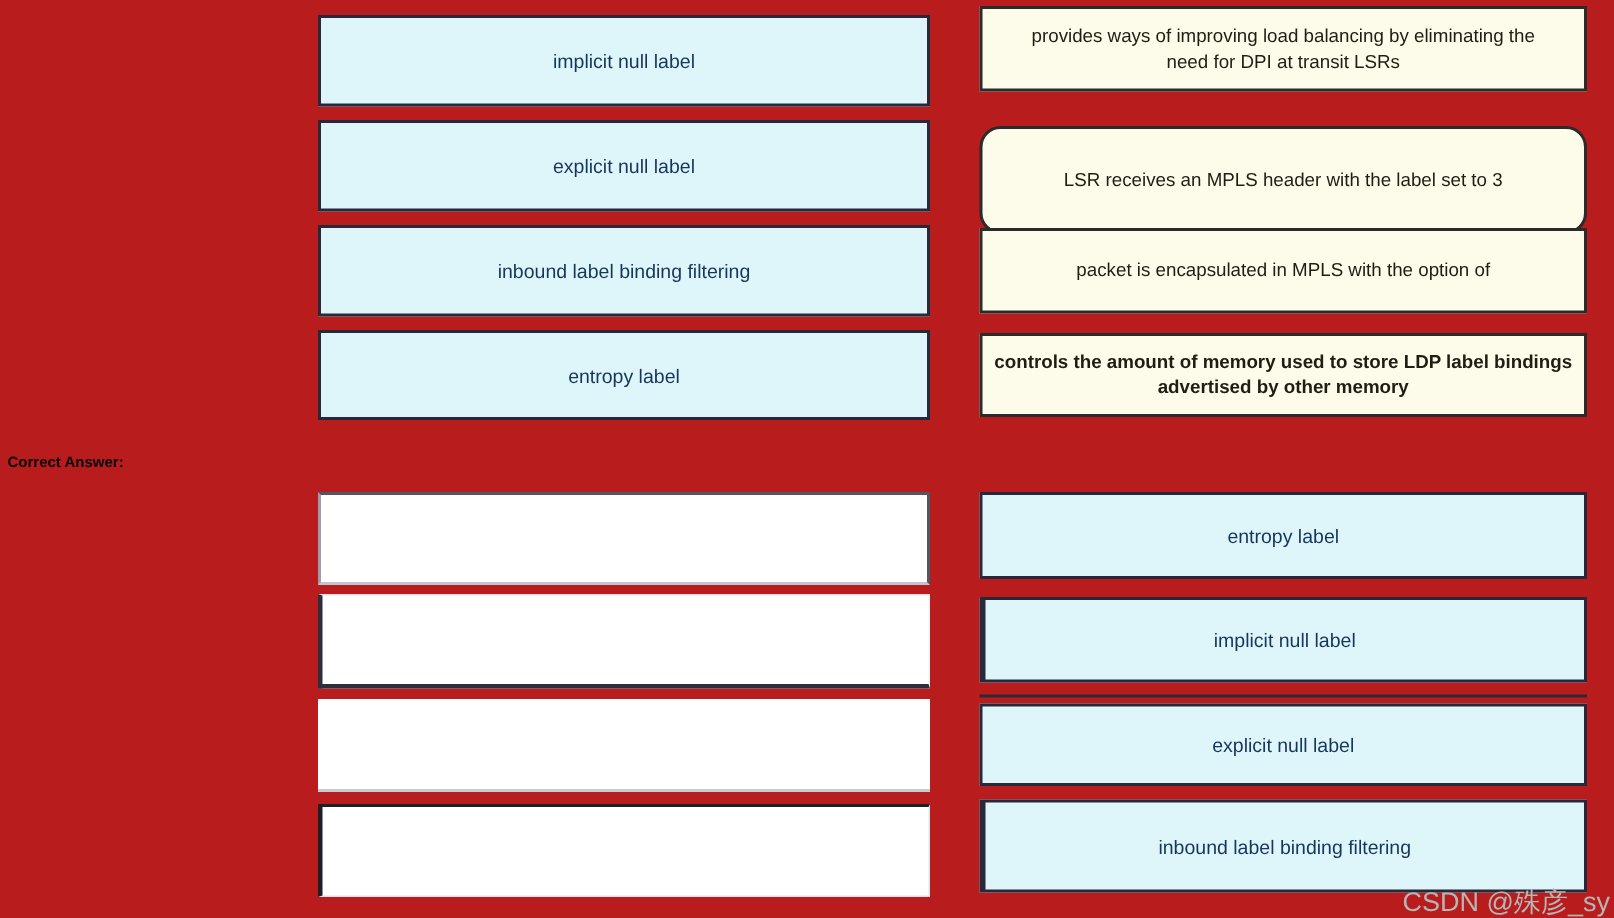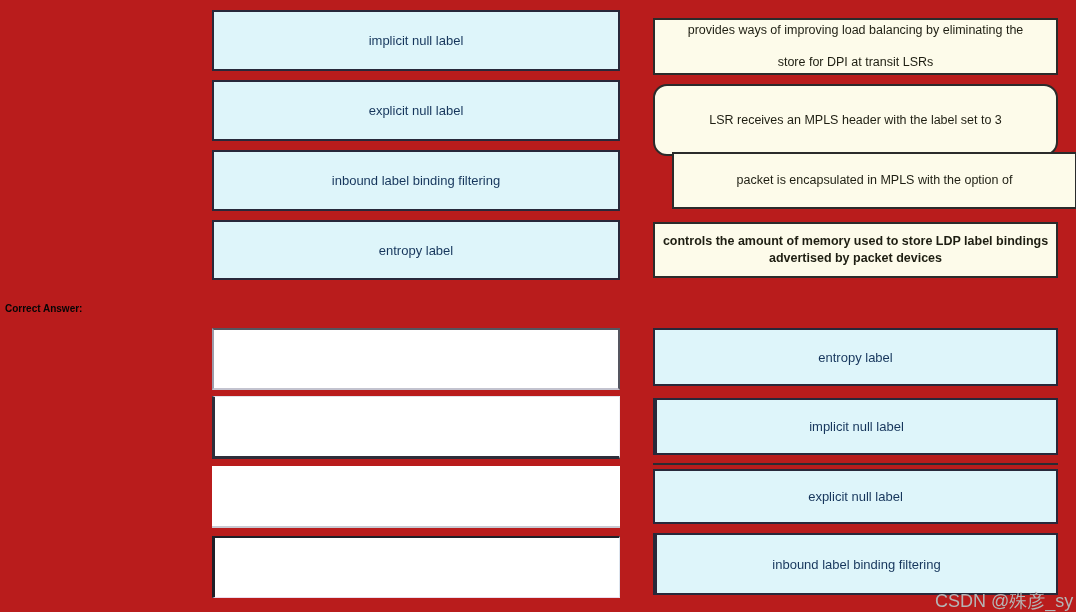--- a/index.html
+++ b/index.html
@@ -107,34 +107,34 @@
   <div class="box term" style="top:80px;height:61px;">
     <span>explicit null label</span>
   </div>
   <div class="box term" style="top:150px;height:61px;">
     <span>inbound label binding filtering</span>
   </div>
   <div class="box term" style="top:220px;height:60px;">
     <span>entropy label</span>
   </div>
 
-  <div class="box def" style="top:18px;height:57px;justify-content:space-between;">
+  <div class="box def" style="top:4px;height:57px;">
     <span class="line">provides ways of improving load balancing by eliminating the</span>
-    <span class="line">store for DPI at transit LSRs</span>
+    <span class="line">need for DPI at transit LSRs</span>
   </div>
   <div class="box def" style="top:84px;height:72px;border-radius:14px;">
     <span class="line">LSR receives an MPLS header with the label set to 3</span>
 
   </div>
-  <div class="box def" style="top:152px;height:57px;margin-left:19px;">
+  <div class="box def" style="top:152px;height:57px;">
     <span class="line">packet is encapsulated in MPLS with the option of</span>
   </div>
   <div class="box def" style="top:222px;height:56px;font-weight:bold;">
     <span class="line">controls the amount of memory used to store LDP label bindings</span>
-    <span class="line">advertised by packet devices</span>
+    <span class="line">advertised by other memory</span>
   </div>
 
   <div class="heading" style="left:5px;top:303px;">Correct Answer:</div>
 
   <div class="box slot slot-1" style="top:328px;height:62px;"></div>
   <div class="box slot slot-2" style="top:396px;height:63px;"></div>
   <div class="box slot slot-3" style="top:466px;height:62px;"></div>
   <div class="box slot slot-4" style="top:536px;height:62px;"></div>
 
   <div class="box answer-term" style="top:328px;height:58px;">

